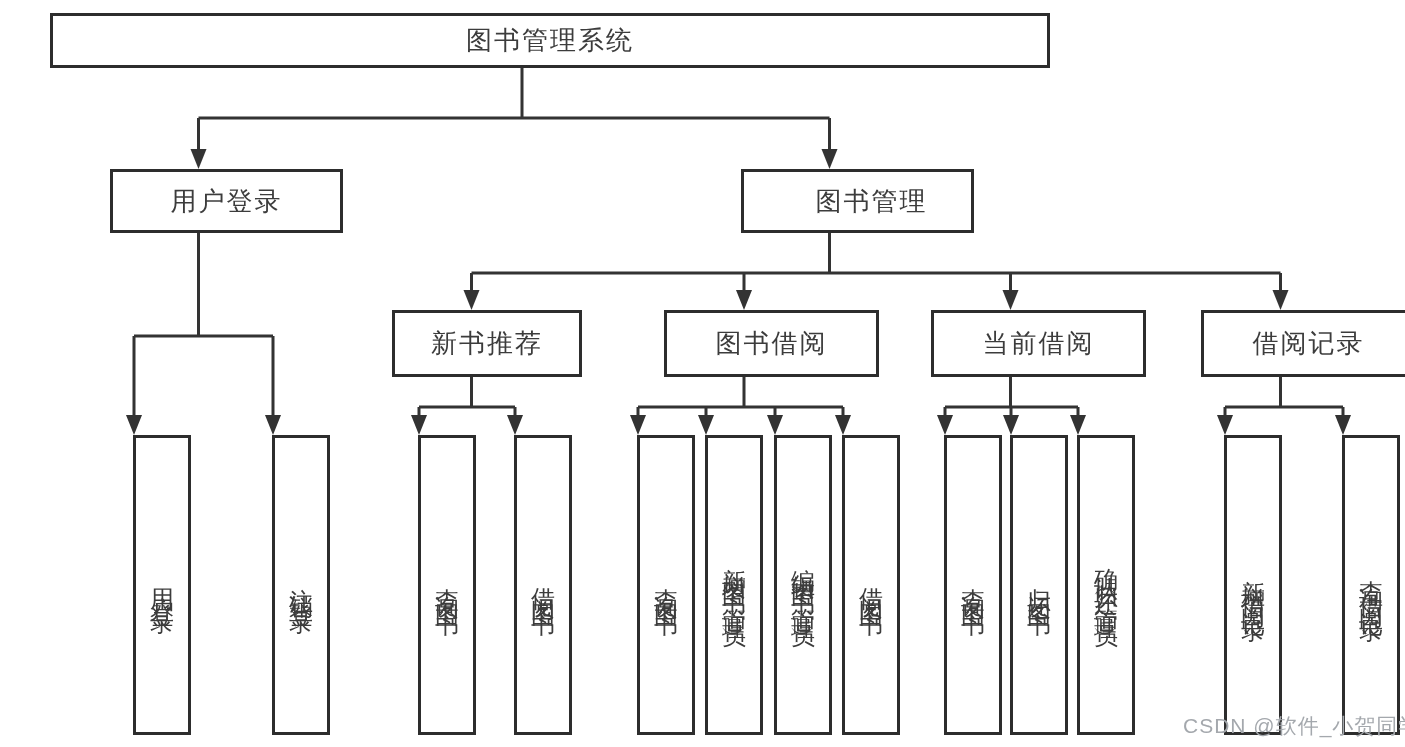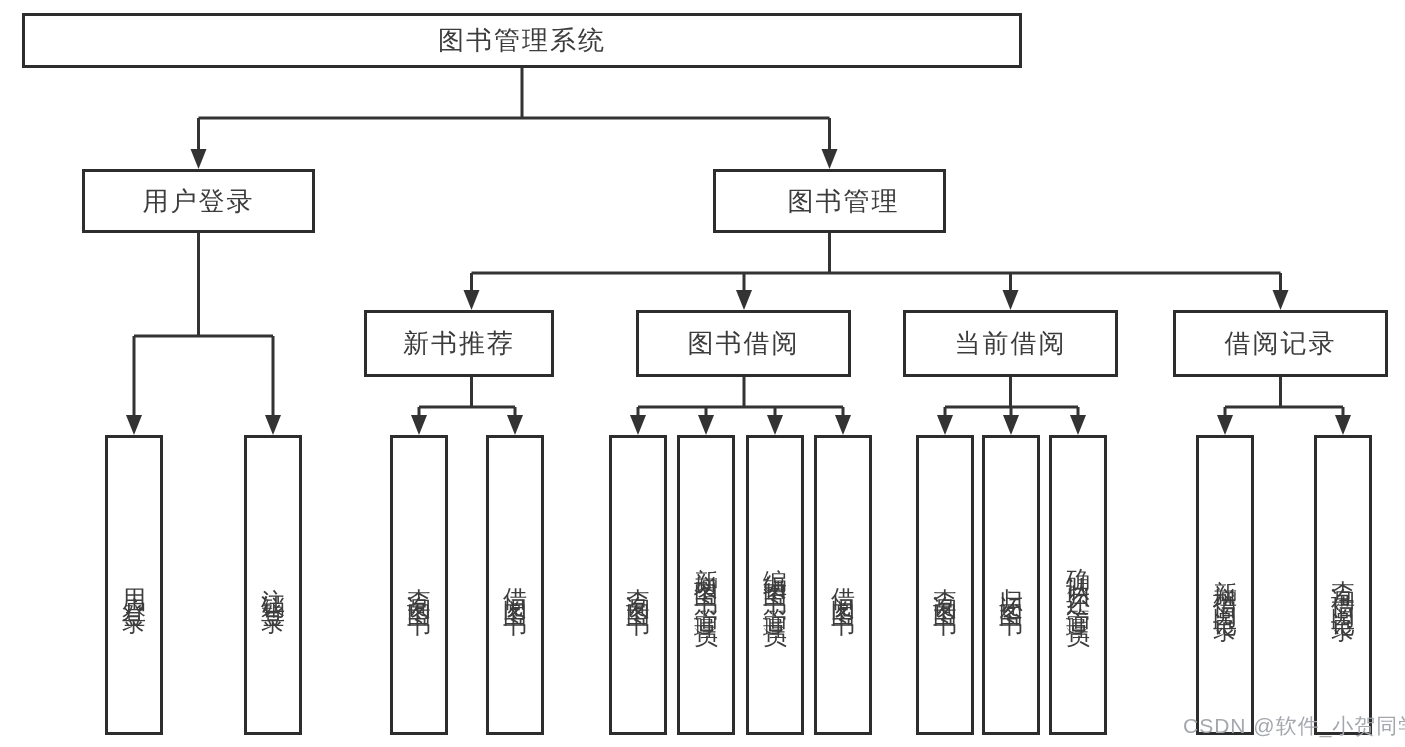--- a/index.html
+++ b/index.html
@@ -25,20 +25,21 @@
   }
   .box {
     position: absolute;
     box-sizing: border-box;
     border: 3px solid #2d2d2d;
     background: #ffffff;
     display: flex;
     align-items: center;
     justify-content: center;
     color: #3c3c3c;
+    margin-left: 28px;
   }
   .h-label {
     font-size: 26px;
     letter-spacing: 2px;
     white-space: nowrap;
   }
   .root-label {
     font-size: 26px;
     letter-spacing: 2px;
     white-space: nowrap;

